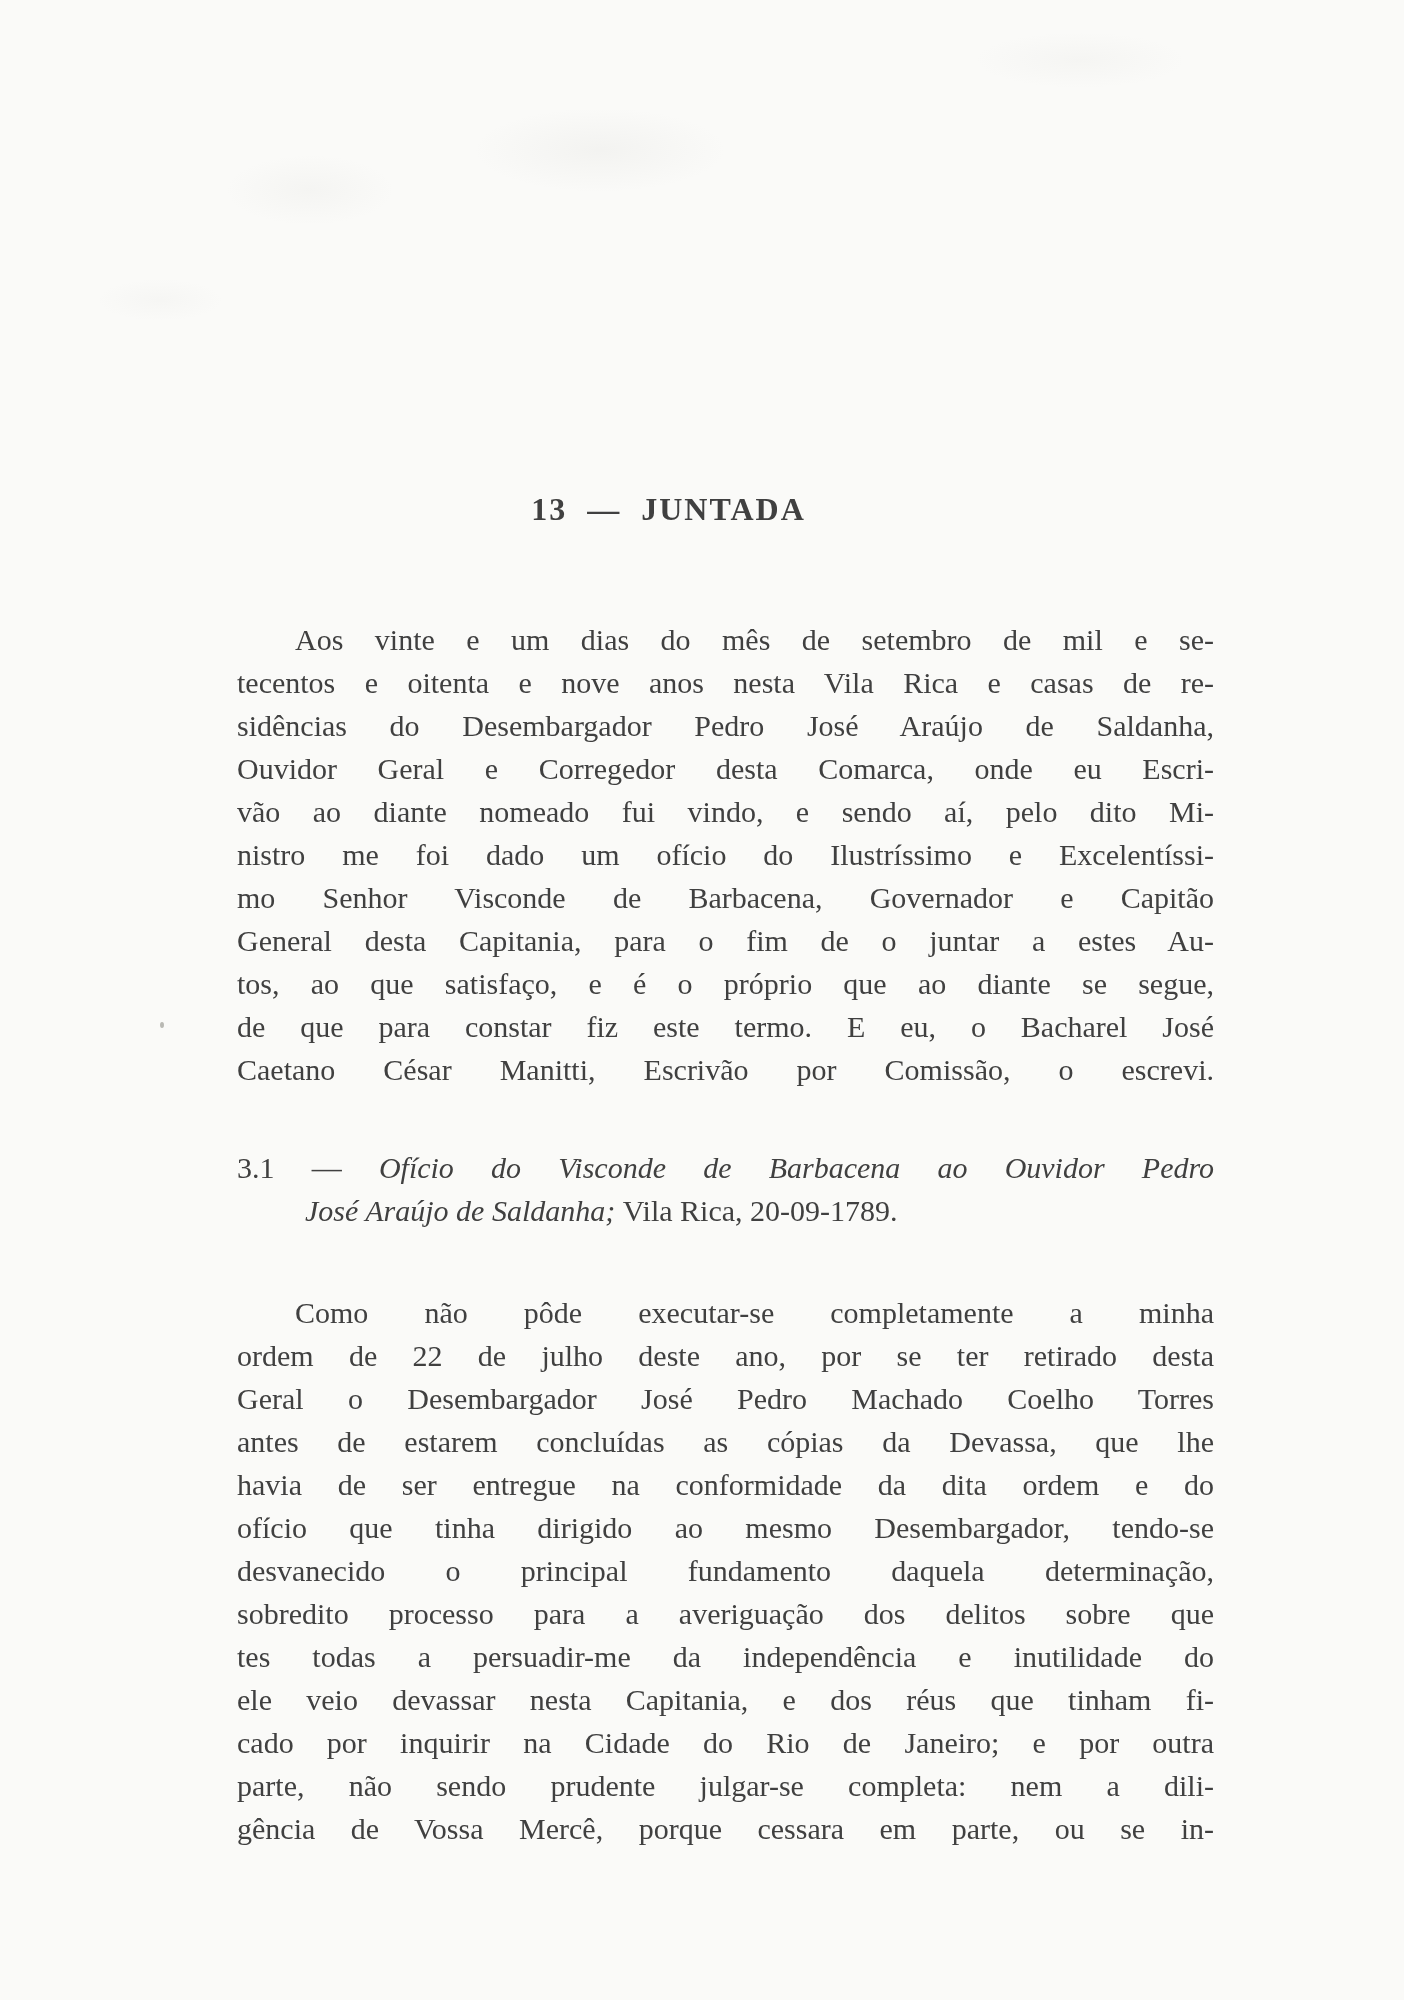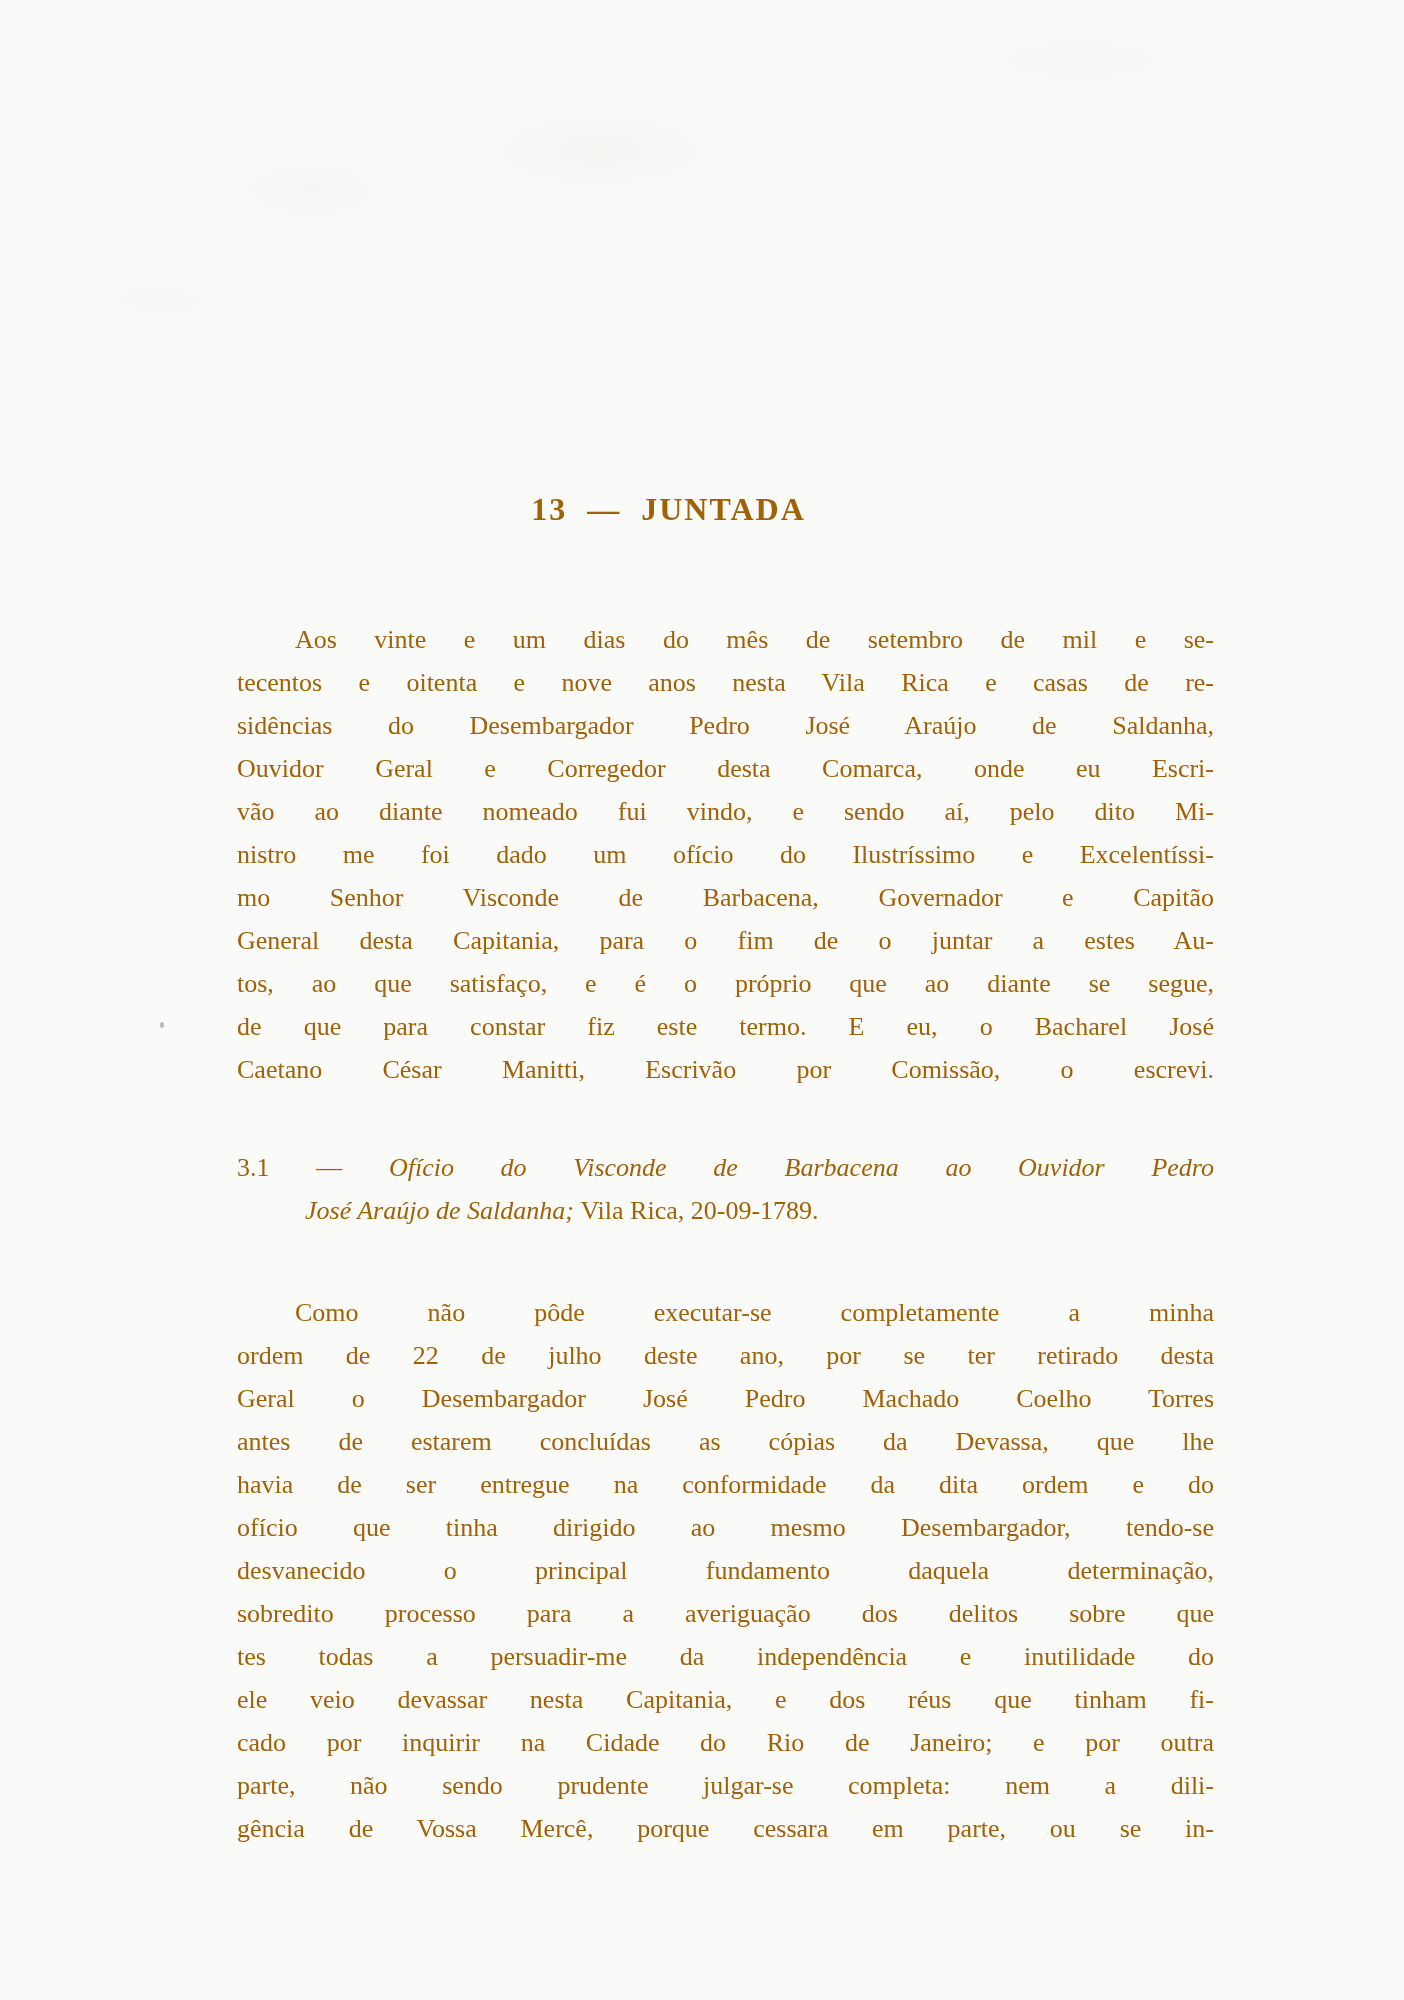--- a/index.html
+++ b/index.html
@@ -8,21 +8,21 @@
     background: #e9e9e7;
   }
   .page {
     position: relative;
     width: 1404px;
     height: 2000px;
     margin: 0 auto;
     background: #fafaf8;
     overflow: hidden;
     font-family: "Liberation Serif", "DejaVu Serif", serif;
-    color: #a16207;
+    color: #404040;
   }
   
   .page::before {
     content: "";
     position: absolute;
     inset: 0;
     pointer-events: none;
     background:
       radial-gradient(ellipse 180px 60px at 600px 150px, rgba(180,180,175,0.10), rgba(0,0,0,0) 70%),
       radial-gradient(ellipse 120px 50px at 310px 190px, rgba(180,180,175,0.08), rgba(0,0,0,0) 70%),
@@ -40,21 +40,21 @@
     font-size: 32px;
     font-weight: 600;
     letter-spacing: 2px;
     word-spacing: 10px;
     line-height: 43px;
   }
   .textblock {
     position: absolute;
     left: 237px;
     width: 977px;
-    font-size: 26px;
+    font-size: 30px;
     line-height: 43px;
   }
   .para1   { top: 618px; }
   .heading { top: 1146px; }
   .para2   { top: 1291px; }
   .line {
     text-align: justify;
     text-align-last: justify;
     text-justify: inter-word;
     white-space: normal;

